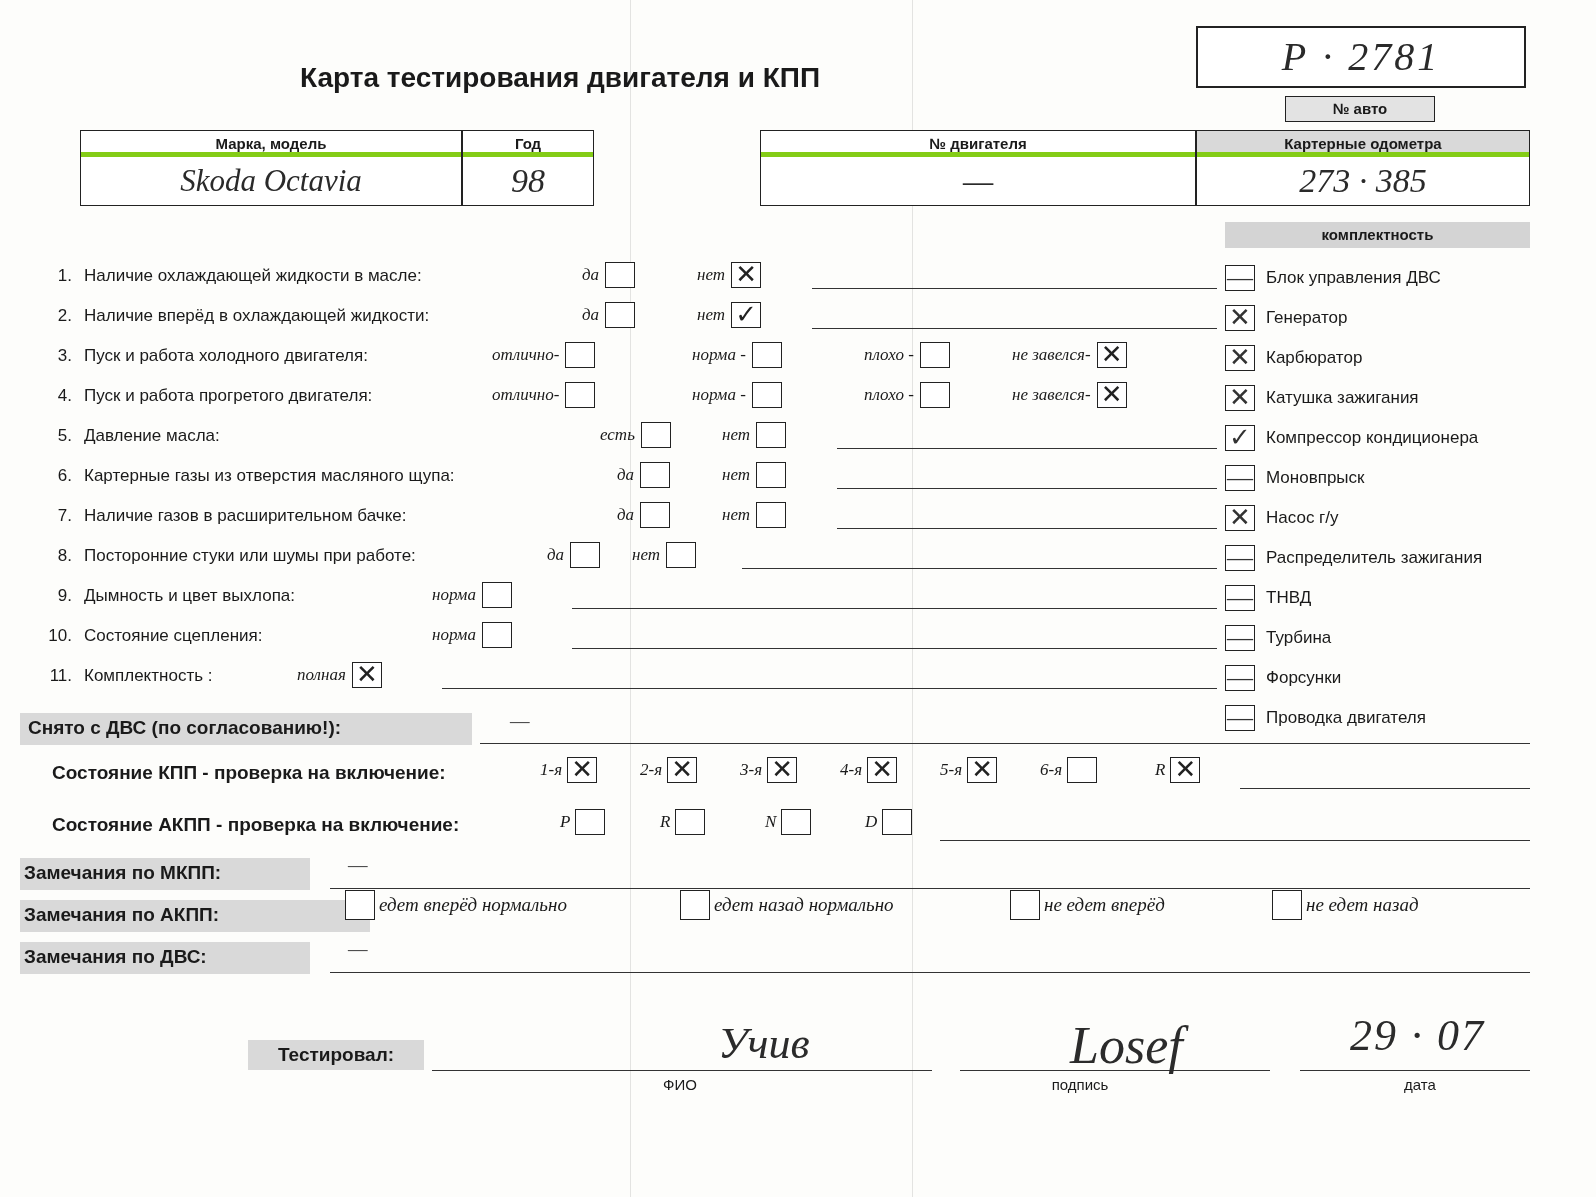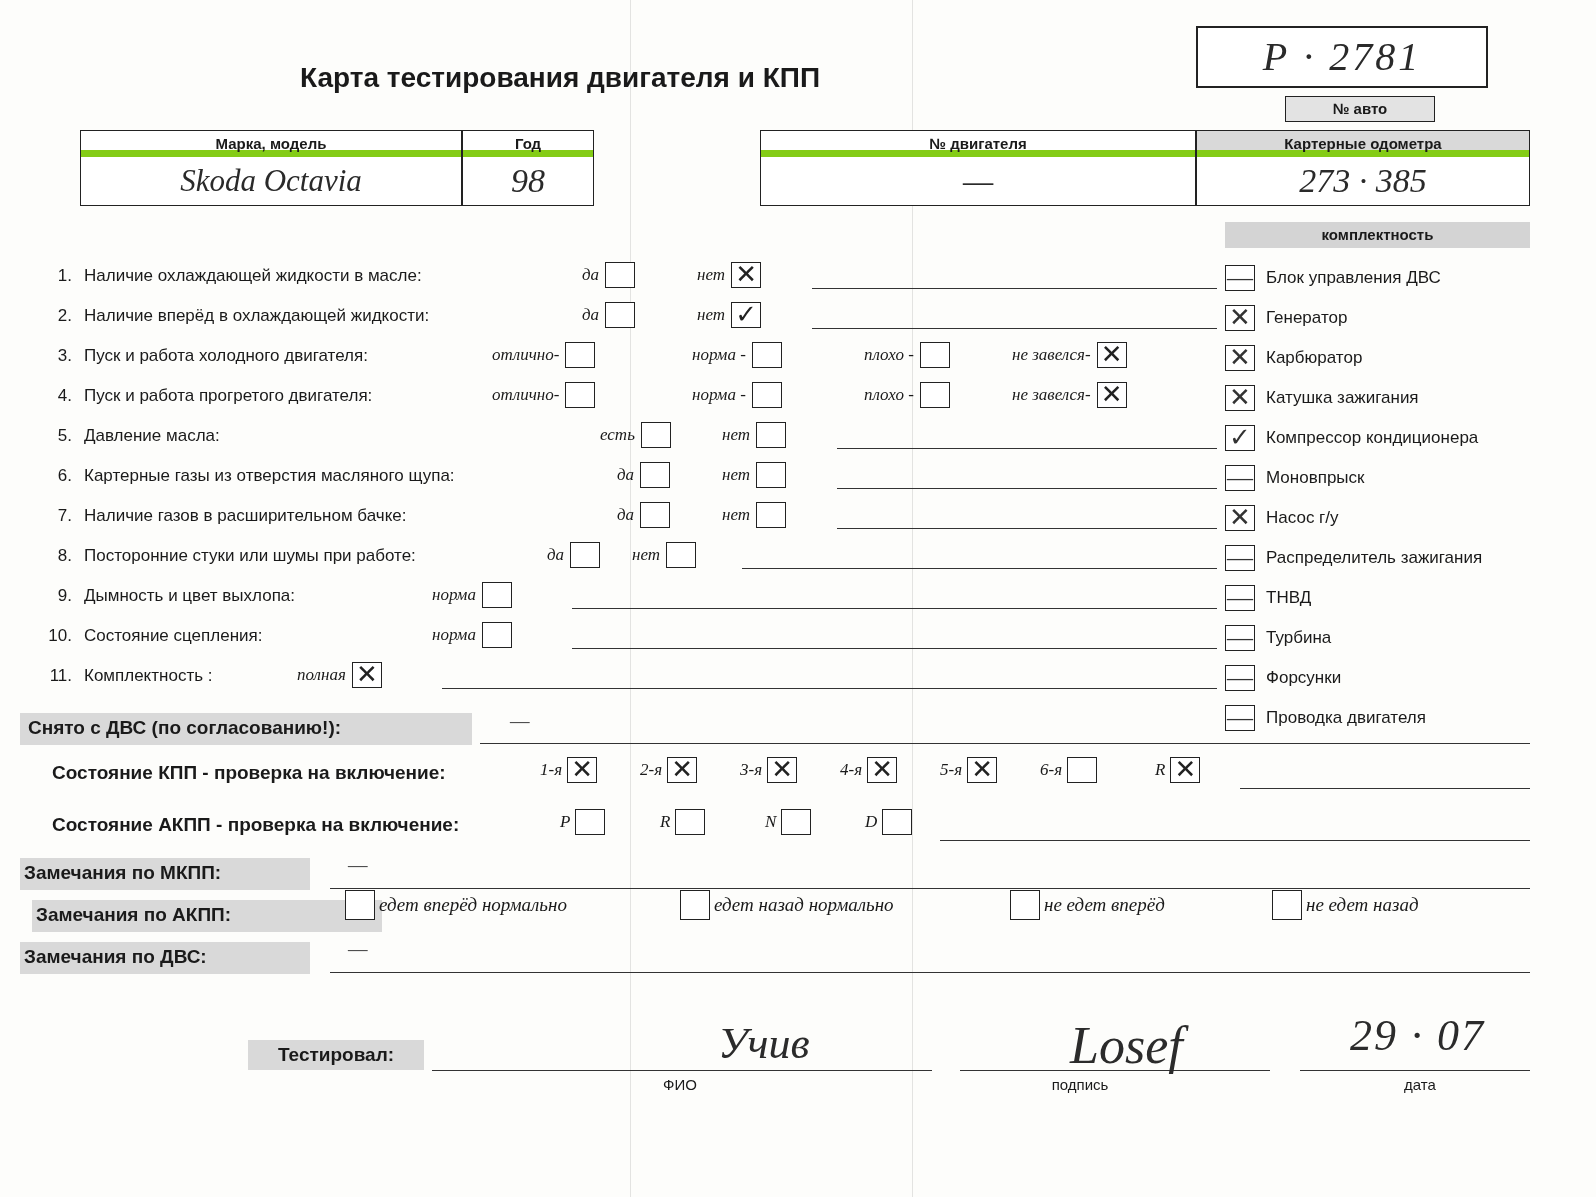--- a/index.html
+++ b/index.html
@@ -33,41 +33,41 @@
   .logo .tm { position:absolute; left:140px; top:4px; font-size:11px; color:#c9cdd5; }
 
   
   .title {
     position:absolute; left:300px; top:62px; width:700px;
     font-size:28px; font-weight:bold; text-align:left;
   }
 
   
   .numbox {
-    position:absolute; left:1196px; top:26px; width:292px; height:62px;
+    position:absolute; left:1196px; top:26px; width:330px; height:62px;
     border:2px solid #222; background:#fff;
   }
   .numbox .hand {
     font-family:"Liberation Serif", serif; font-style:italic; font-size:40px;
     text-align:center; line-height:58px; letter-spacing:3px; color:#2a2a2a;
   }
   .numlabel {
     position:absolute; left:1285px; top:96px; width:150px; height:26px;
     border:1px solid #222; background:#e3e3e3;
     font-size:15px; font-weight:bold; text-align:center; line-height:24px;
   }
 
   
   .htable { position:absolute; left:80px; top:130px; width:1450px; height:76px; }
   .hcell {
     position:absolute; top:0; height:76px; border:1px solid #222; background:#fff;
   }
   .hcell .lbl {
     height:26px; line-height:25px; text-align:center; font-size:15px; font-weight:bold;
-    border-bottom:7px solid #84cc16;
+    border-bottom:5px solid #84cc16;
   }
   .hcell .val {
     height:48px; line-height:48px; text-align:center;
     font-family:"Liberation Serif", serif; font-style:italic; font-size:34px; color:#2a2a2a;
   }
   .hcell.shade .lbl { background:#d9d9d9; }
 
   
   .kheader {
     position:absolute; left:1225px; top:222px; width:305px; height:26px;
@@ -520,21 +520,21 @@
     <span class="cbox">
         <span class="mark"></span>
       </span>
   </div>
   <div class="uline" style="left:940px; top:840px; width:590px;"></div>
 
   <div class="bar" style="left:20px; top:858px; width:290px;">Замечания по МКПП:</div>
   <div class="uline" style="left:330px; top:888px; width:1200px;"></div>
   <div class="scrawl" style="left:348px; top:852px;">—</div>
 
-  <div class="bar" style="left:32px; top:900px; width:350px;">Замечания по АКПП:</div>
+  <div class="bar" style="left:20px; top:900px; width:350px;">Замечания по АКПП:</div>
   <div class="ak" style="left:345px; top:890px;">
     <span class="abox"><span class="mark"></span></span>
     <span class="atxt">едет вперёд нормально</span>
   </div>
   <div class="ak" style="left:680px; top:890px;">
     <span class="abox"><span class="mark"></span></span>
     <span class="atxt">едет назад нормально</span>
   </div>
   <div class="ak" style="left:1010px; top:890px;">
     <span class="abox"><span class="mark"></span></span>

